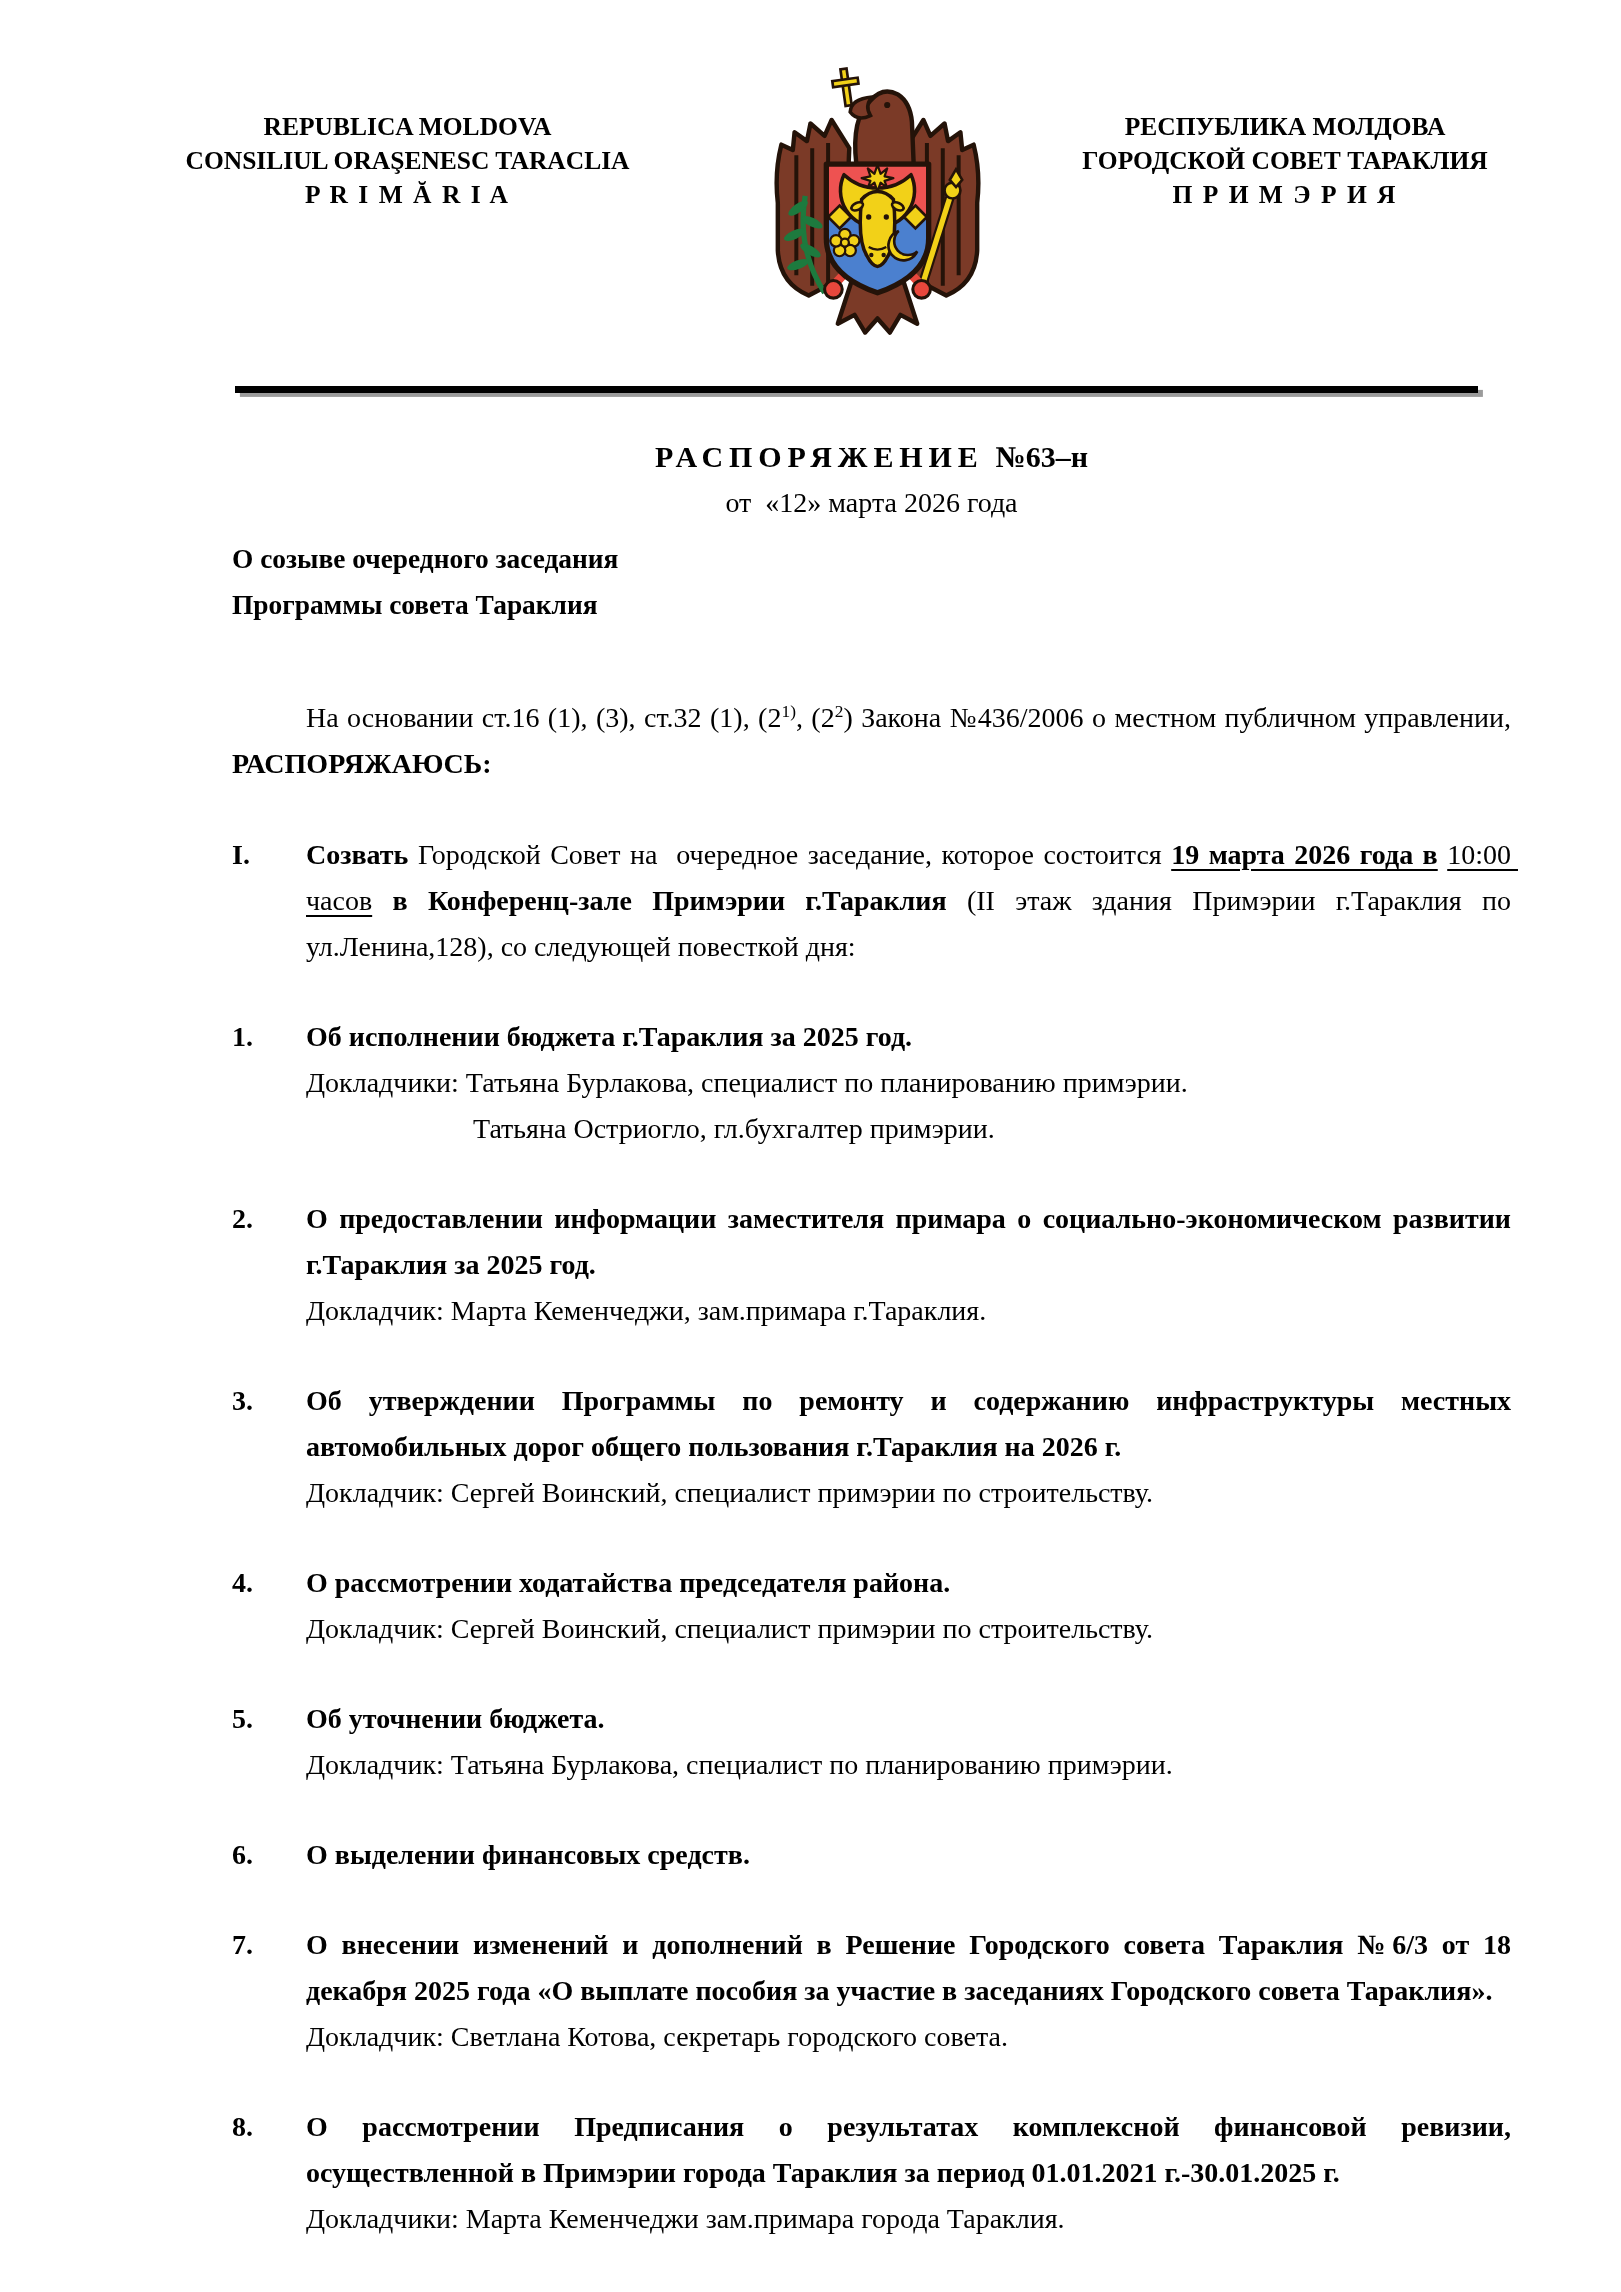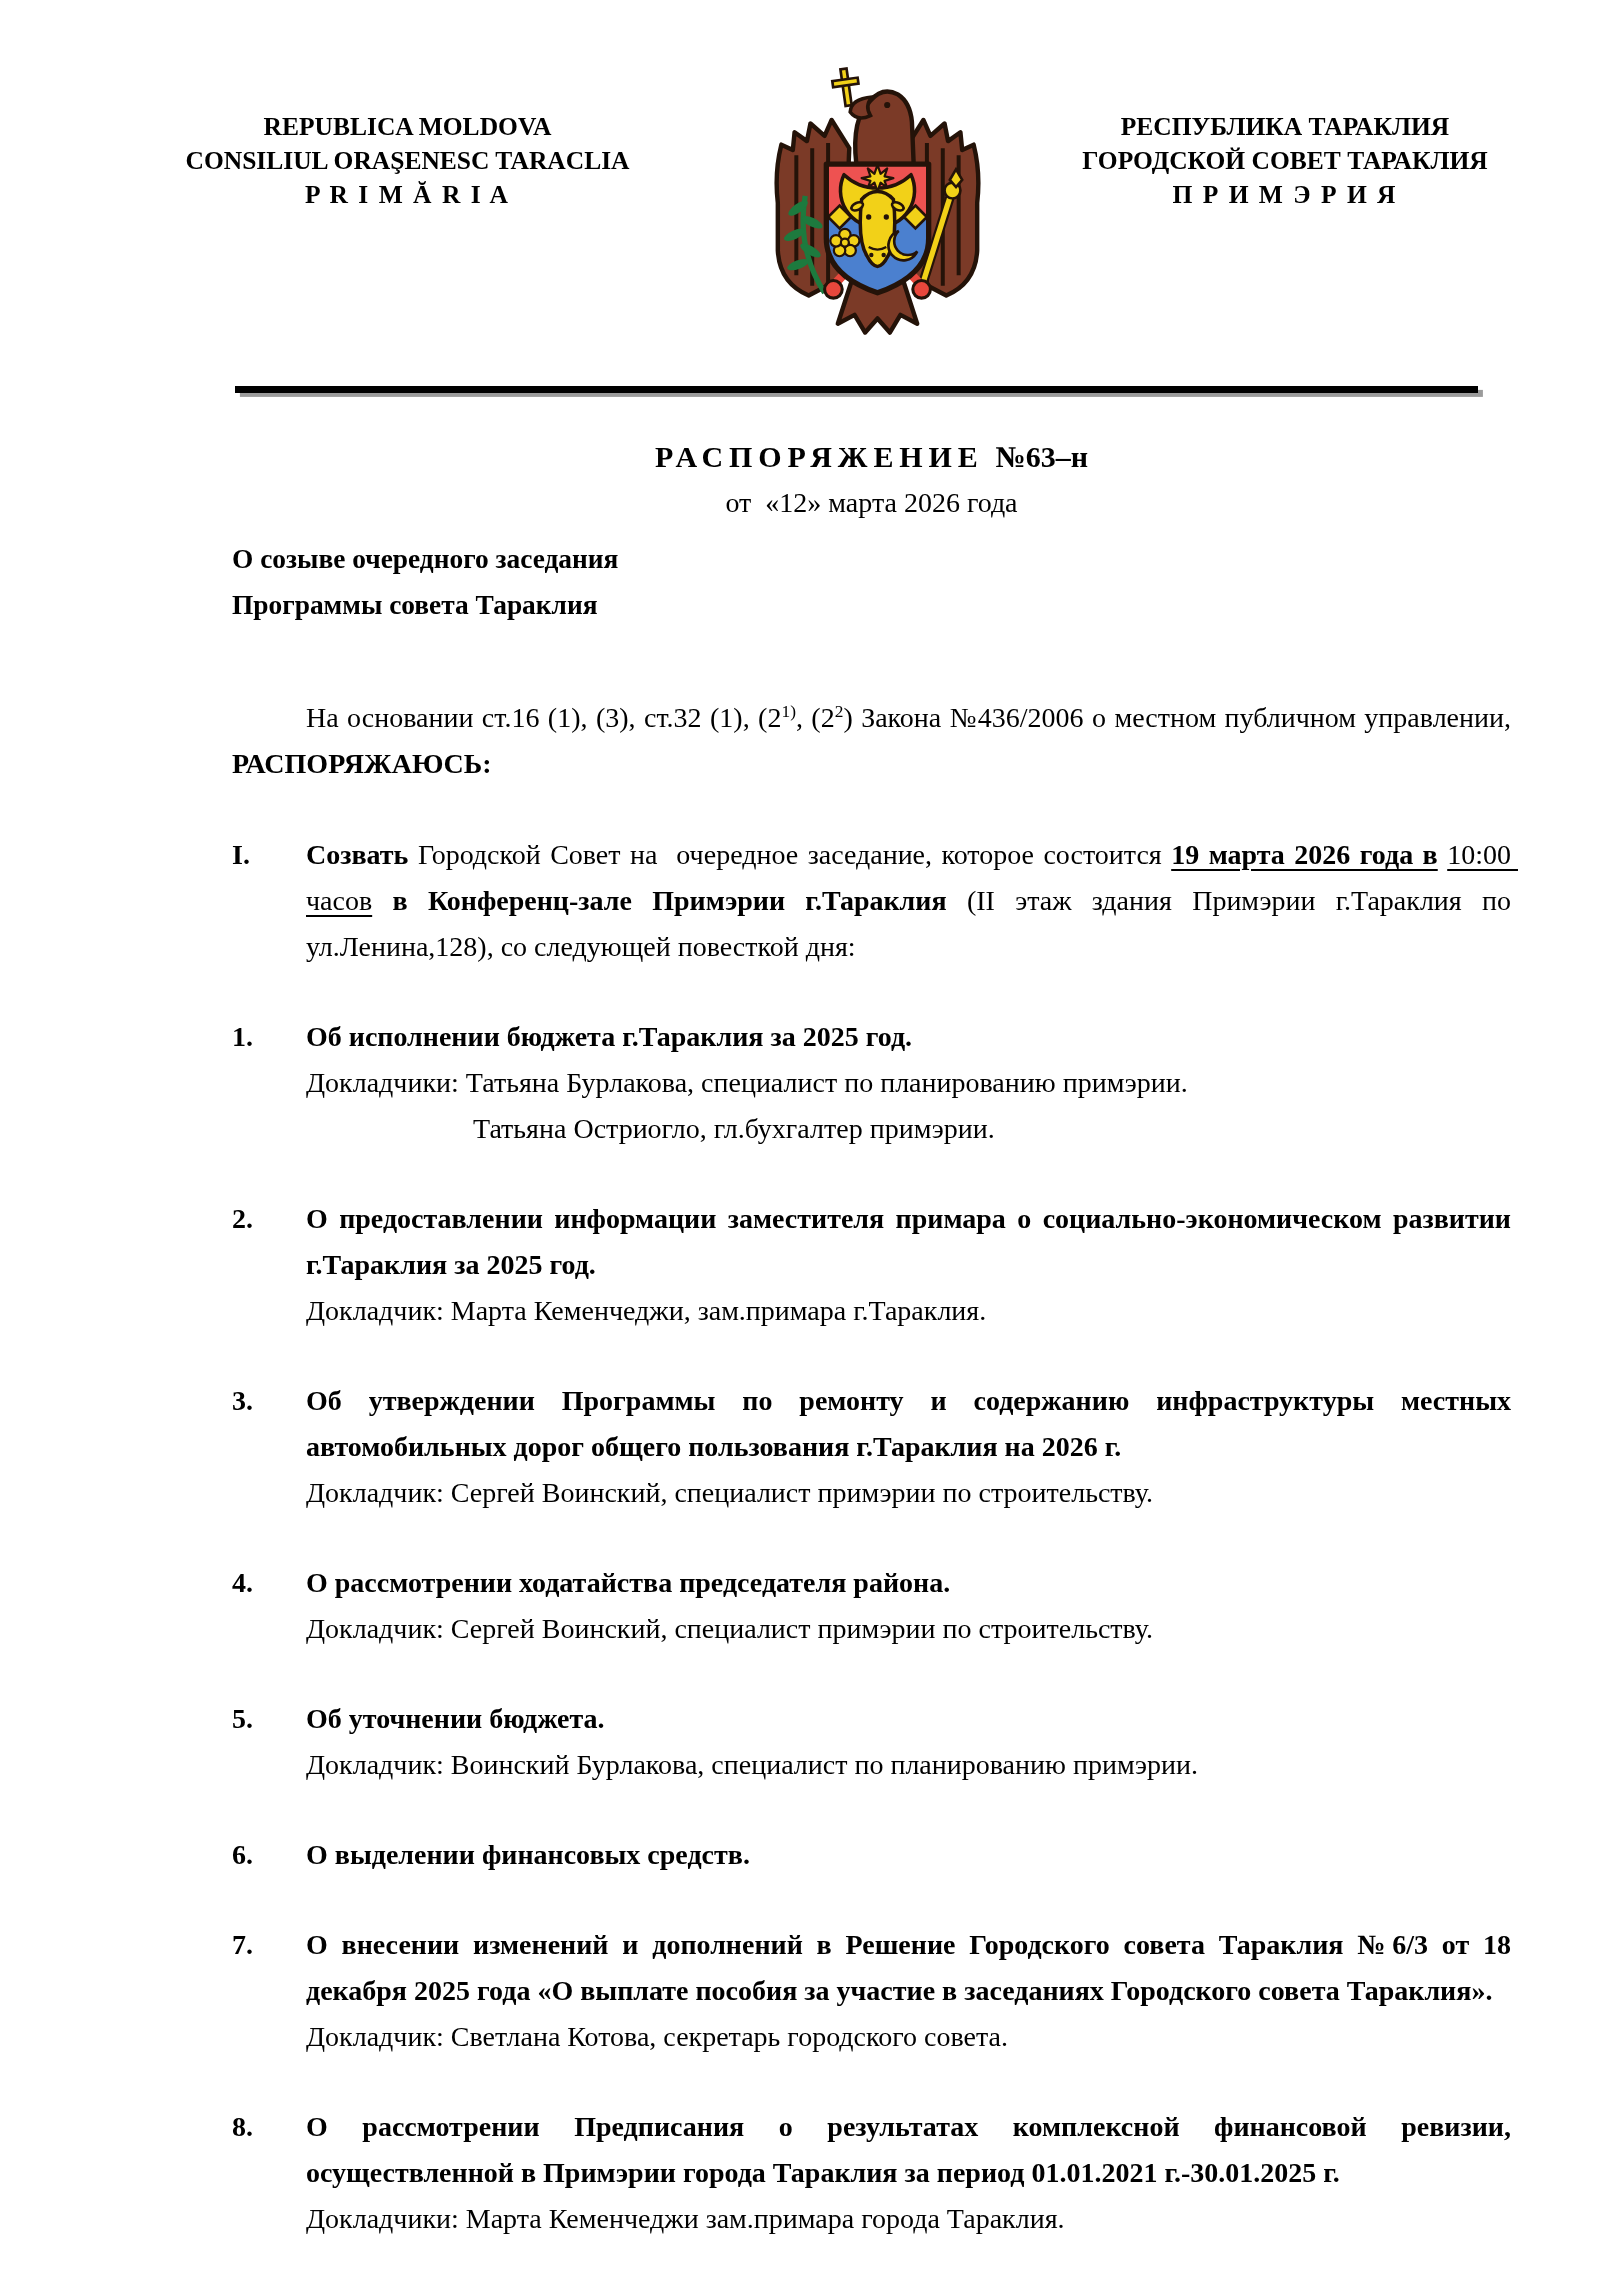--- a/index.html
+++ b/index.html
@@ -126,21 +126,21 @@
           <circle cx="103" cy="201" r="4.5"></circle>
         </g>
 
         <path d="M164,188 A17,17 0 1 0 185,211 A12.5,12.5 0 1 1 164,188 Z" fill="#f2d118" stroke="#241309" stroke-width="3"></path>
 
         <path d="M82,112 L198,112 L198,196 Q198,238 140,258 Q82,238 82,196 Z" fill="none" stroke="#241309" stroke-width="6" stroke-linejoin="round"></path>
       </svg>
     </div>
 
     <div class="header-block header-right">
-      <div>РЕСПУБЛИКА ТАРАКЛИЯ</div>
+      <div>РЕСПУБЛИКА МОЛДОВА</div>
       <div>ГОРОДСКОЙ СОВЕТ ТАРАКЛИЯ</div>
       <div class="spaced">П Р И М Э Р И Я</div>
     </div>
   </div>
 
   <div class="rule"></div>
 
   <div class="content">
 
     <div class="title-block">
@@ -193,21 +193,21 @@
     <div class="ibody">
       <div class="item-title just">О рассмотрении ходатайства председателя района.</div>
     <div class="speaker">Докладчик: Сергей Воинский, специалист примэрии по строительству.</div>
           </div>
   </div>
 
   <div class="item bodytext">
     <div class="num">5.</div>
     <div class="ibody">
       <div class="item-title just">Об уточнении бюджета.</div>
-    <div class="speaker">Докладчик: Воинский Бурлакова, специалист по планированию примэрии.</div>
+    <div class="speaker">Докладчик: Татьяна Бурлакова, специалист по планированию примэрии.</div>
           </div>
   </div>
 
   <div class="item bodytext">
     <div class="num">6.</div>
     <div class="ibody">
       <div class="item-title just">О выделении финансовых средств.</div>
           </div>
   </div>
 

